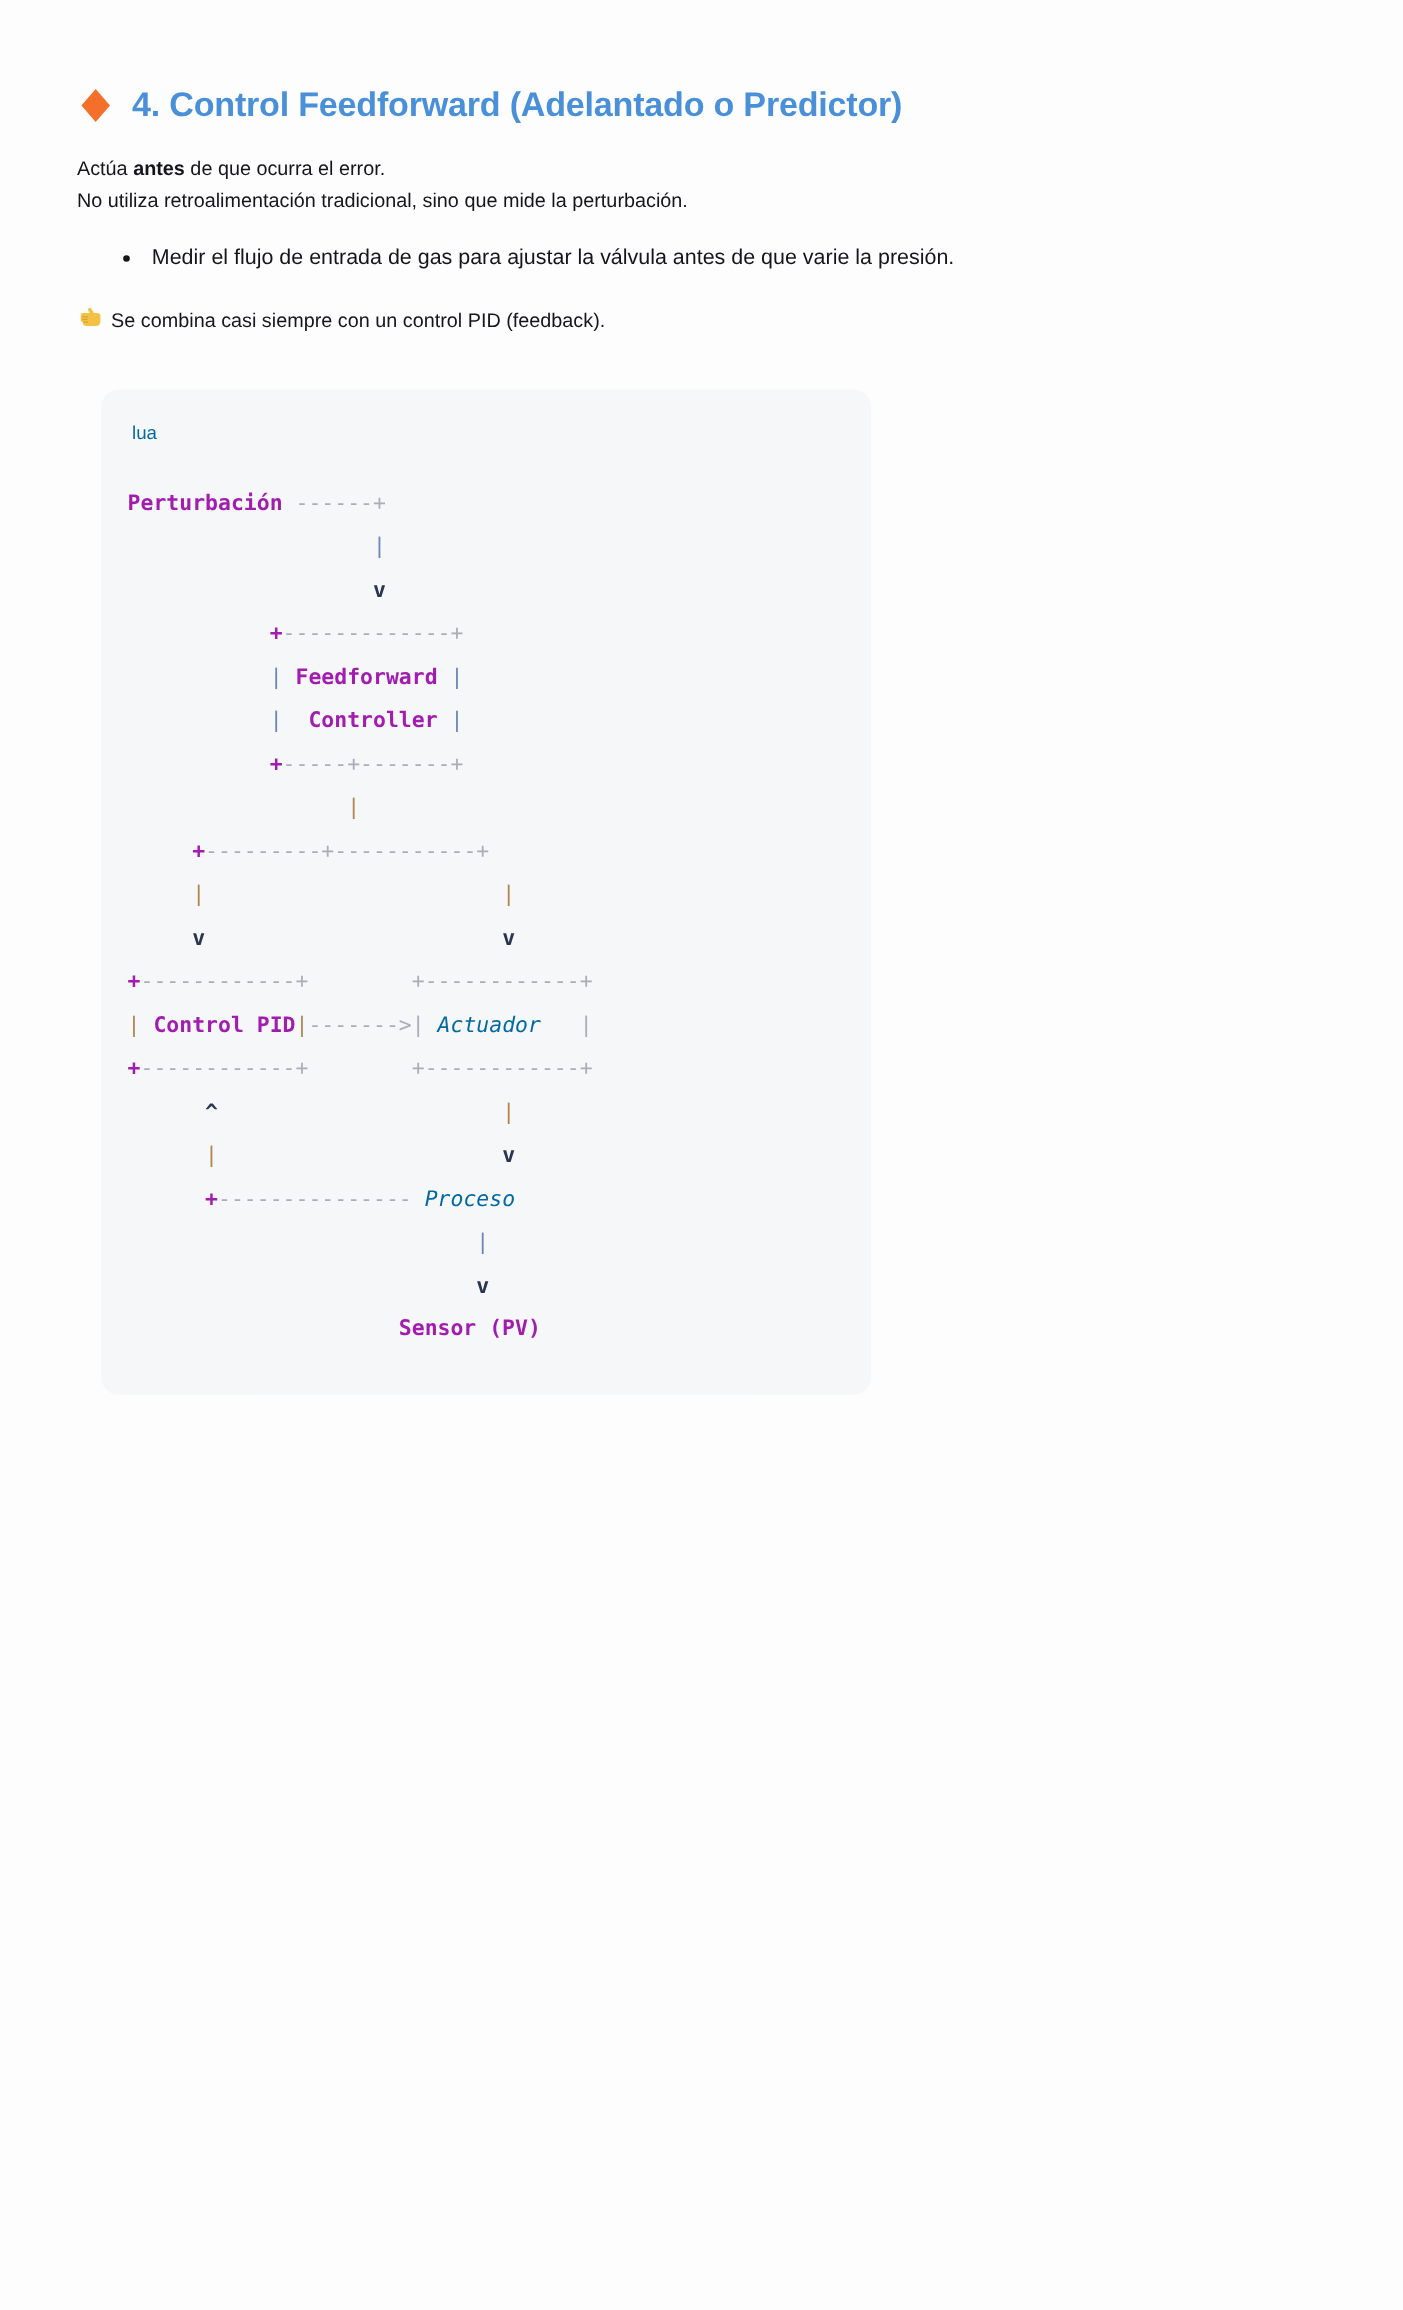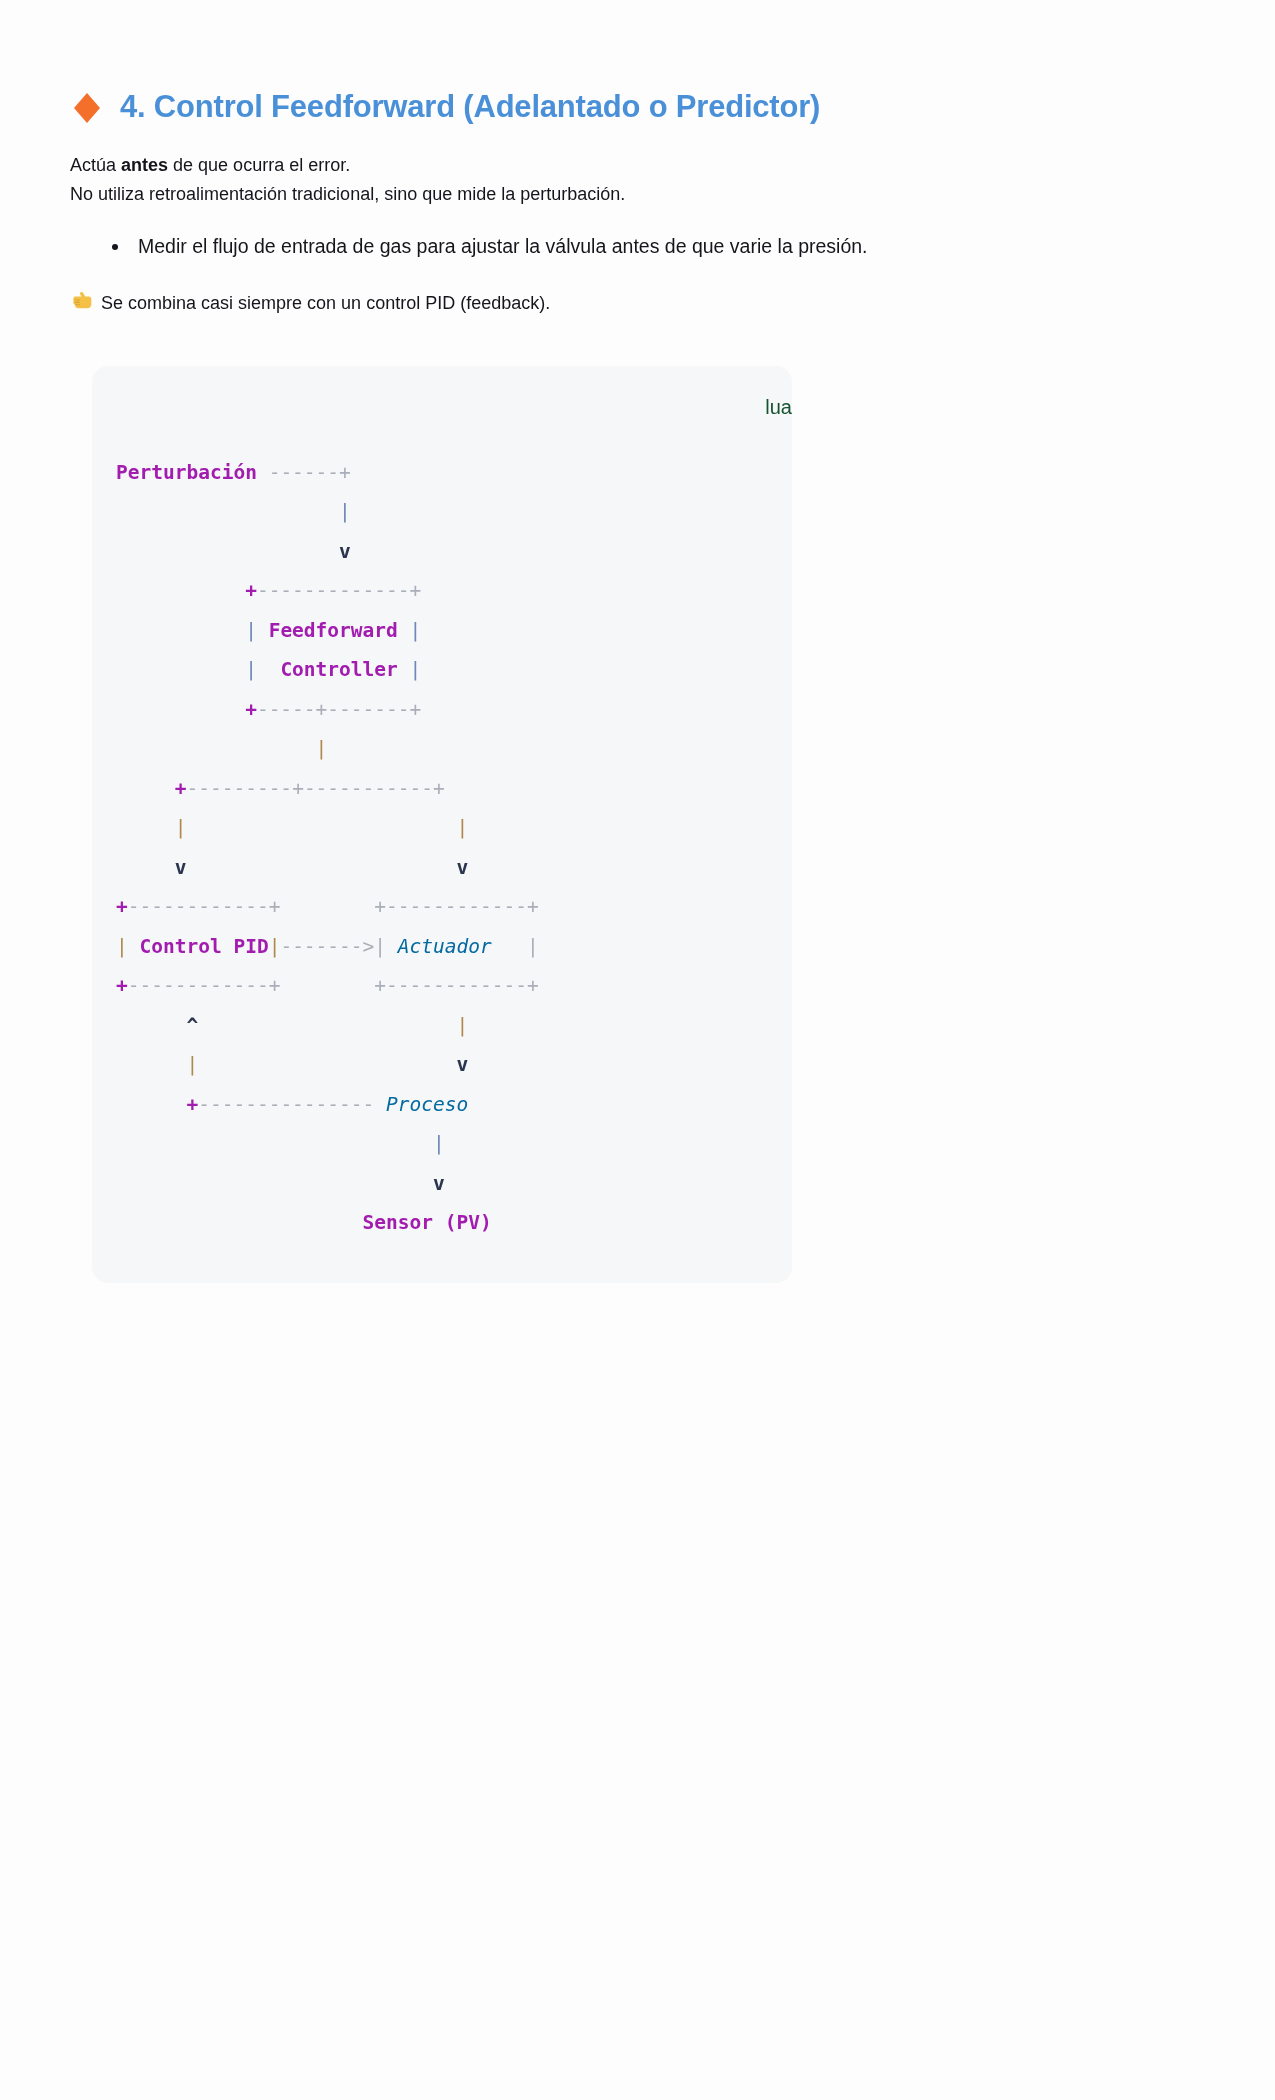--- a/index.html
+++ b/index.html
@@ -14,21 +14,21 @@
     color: #13131a;
     overflow: hidden;
     position: relative;
   }
 
   .page {
     position: relative;
     width: 1275px;
     height: 2100px;
     box-sizing: border-box;
-    padding: 12px 70px;
+    padding: 0 70px;
   }
 
   
   .section-heading {
     display: flex;
     align-items: center;
     gap: 16px;
     margin: 0;
     padding-top: 78px;
   }
@@ -124,25 +124,24 @@
     margin-top: 32px;
     margin-left: 22px;
     width: 700px;
     background: #f6f7f8;
     border-radius: 16px;
     padding: 30px 0 40px 0;
     box-sizing: border-box;
   }
   .code-lang {
     font-family: "Liberation Sans", sans-serif;
-    font-size: 20px;
-    color: #14532d;
+    font-size: 17px;
+    color: #0369a1;
     padding-left: 28px;
     margin-bottom: 34px;
-    text-align: right;
   }
   .ascii {
     font-family: "DejaVu Sans Mono", monospace;
     font-size: 19.5px;
     line-height: 39.5px;
     white-space: pre;
     padding-left: 24px;
     margin: 0;
     color: #2c3a55;
   }

